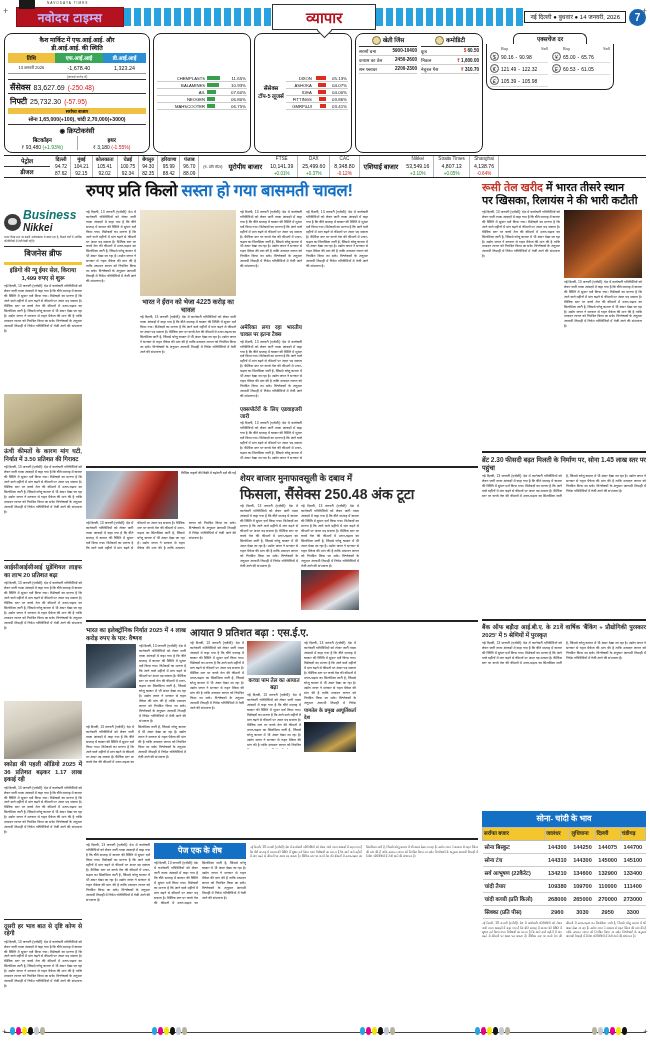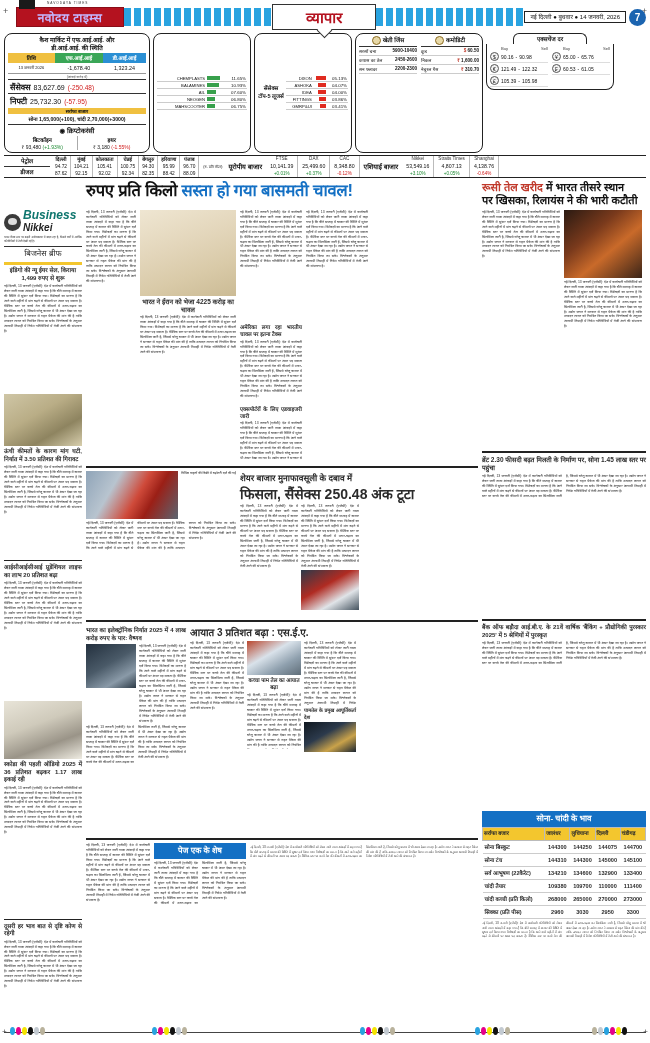--- a/index.html
+++ b/index.html
@@ -117,21 +117,21 @@
   .subhead { font-size:6px; font-weight:bold; line-height:1.25; margin:2px 0; }
   .rule { border-top:1px solid #222; margin:3px 0;}
   .rule2 { border-top:2px solid #222; margin:3px 0;}
   .yellowbar { background:#f3c62e; height:3px; margin:2px 0;}
 
   .bf-logo { display:flex; align-items:center; gap:2px;}
   .bf-brain { width:17px;height:17px;border-radius:50%;background:#3a3a3a; position:relative;}
   .bf-brain:after{content:"";position:absolute;left:4px;top:4px;width:9px;height:7px;border-radius:50%;background:#ddd;}
   .bf-title { font-size:12px; font-weight:bold; color:#0f766e; line-height:.95; font-style:italic;}
   .bf-sub { font-size:10px; font-weight:bold; color:#222; font-style:italic; }
-  .brief-band { text-align:center; font-size:8px; font-weight:normal; padding:1px 0; }
+  .brief-band { text-align:center; font-size:8px; font-weight:bold; padding:1px 0; }
 
   .photo { background:#cfcfcf; position:relative; overflow:hidden; border:0; }
 
   .ph-rice { background:linear-gradient(160deg,#efe6d2 0%,#e3d6bb 40%,#d9caa8 70%,#cbbb95 100%); }
   .ph-cars { background:linear-gradient(120deg,#8fa4b8 0%,#b8c4cf 30%,#cf4a3a 55%,#9b1f16 70%,#5b6672 100%); }
   .ph-oil  { background:linear-gradient(140deg,#2a1a12 0%,#7a3a1c 35%,#c96a2a 60%,#3a2418 100%); }
   .ph-man  { background:linear-gradient(150deg,#23303e 0%,#4a5a68 45%,#8a9aa8 75%,#2c3a46 100%); }
   .ph-grp  { background:linear-gradient(150deg,#101820 0%,#2c3a4c 40%,#c9a24a 70%,#1a2430 100%); }
   .ph-ship { background:linear-gradient(150deg,#b9462d 0%,#d9e2ea 40%,#8fa0ae 70%,#5f6d78 100%); }
   .ph-wheat{ background:linear-gradient(150deg,#cfc6a6 0%,#b9ad86 40%,#8e8460 70%,#d8cfae 100%); }
@@ -571,21 +571,21 @@
       <div style="display:flex;gap:4px;">
         <div style="width:100px;">
           <div class="subhead" style="font-size:6px;">भारत का इलेक्ट्रॉनिक निर्यात 2025 में 4 लाख करोड़ रुपए के पार: वैष्णव</div>
           <div style="display:flex;gap:3px;">
             <div class="photo ph-man" style="width:50px;height:44px;"></div>
             <div style="flex:1;" class="txt">नई दिल्ली, 13 जनवरी (एजेंसी): देश में कारोबारी गतिविधियों को लेकर जारी ताजा आंकड़ों में कहा गया है कि बीते सप्ताह में बाजार की स्थिति में सुधार दर्ज किया गया। विशेषज्ञों का मानना है कि आने वाले महीनों में मांग बढ़ने से कीमतों पर असर पड़ सकता है। वैश्विक स्तर पर कच्चे तेल की कीमतों में उतार-चढ़ाव का सिलसिला जारी है, जिससे घरेलू बाजार में भी असर देखा जा रहा है। उद्योग जगत ने सरकार से राहत पैकेज की मांग की है ताकि उत्पादन लागत को नियंत्रित किया जा सके। विश्लेषकों के अनुसार आगामी तिमाही में निवेश गतिविधियों में तेजी आने की संभावना है।</div>
           </div>
           <div class="txt" style="column-count:2;height:110px;overflow:hidden;margin-top:2px;">नई दिल्ली, 13 जनवरी (एजेंसी): देश में कारोबारी गतिविधियों को लेकर जारी ताजा आंकड़ों में कहा गया है कि बीते सप्ताह में बाजार की स्थिति में सुधार दर्ज किया गया। विशेषज्ञों का मानना है कि आने वाले महीनों में मांग बढ़ने से कीमतों पर असर पड़ सकता है। वैश्विक स्तर पर कच्चे तेल की कीमतों में उतार-चढ़ाव का सिलसिला जारी है, जिससे घरेलू बाजार में भी असर देखा जा रहा है। उद्योग जगत ने सरकार से राहत पैकेज की मांग की है ताकि उत्पादन लागत को नियंत्रित किया जा सके। विश्लेषकों के अनुसार आगामी तिमाही में निवेश गतिविधियों में तेजी आने की संभावना है।</div>
         </div>
         <div style="flex:1;">
-          <div class="kicker" style="font-size:10px;">आयात 3 प्रतिशत बढ़ा : एस.ई.ए.</div>
+          <div class="kicker" style="font-size:10px;">आयात 9 प्रतिशत बढ़ा : एस.ई.ए.</div>
           <div style="display:flex;gap:3px;margin-top:2px;">
             <div style="width:54px;" class="txt">नई दिल्ली, 13 जनवरी (एजेंसी): देश में कारोबारी गतिविधियों को लेकर जारी ताजा आंकड़ों में कहा गया है कि बीते सप्ताह में बाजार की स्थिति में सुधार दर्ज किया गया। विशेषज्ञों का मानना है कि आने वाले महीनों में मांग बढ़ने से कीमतों पर असर पड़ सकता है। वैश्विक स्तर पर कच्चे तेल की कीमतों में उतार-चढ़ाव का सिलसिला जारी है, जिससे घरेलू बाजार में भी असर देखा जा रहा है। उद्योग जगत ने सरकार से राहत पैकेज की मांग की है ताकि उत्पादन लागत को नियंत्रित किया जा सके। विश्लेषकों के अनुसार आगामी तिमाही में निवेश गतिविधियों में तेजी आने की संभावना है।</div>
             <div style="width:54px;">
               <div class="photo ph-ship" style="height:34px;"></div>
               <div class="subhead" style="font-size:5.5px;text-align:center;">कच्चा पाम तेल का आयात बढ़ा</div>
               <div class="txt" style="height:56px;overflow:hidden;">नई दिल्ली, 13 जनवरी (एजेंसी): देश में कारोबारी गतिविधियों को लेकर जारी ताजा आंकड़ों में कहा गया है कि बीते सप्ताह में बाजार की स्थिति में सुधार दर्ज किया गया। विशेषज्ञों का मानना है कि आने वाले महीनों में मांग बढ़ने से कीमतों पर असर पड़ सकता है। वैश्विक स्तर पर कच्चे तेल की कीमतों में उतार-चढ़ाव का सिलसिला जारी है, जिससे घरेलू बाजार में भी असर देखा जा रहा है। उद्योग जगत ने सरकार से राहत पैकेज की मांग की है ताकि उत्पादन लागत को नियंत्रित किया जा सके। विश्लेषकों के अनुसार आगामी तिमाही में निवेश गतिविधियों में तेजी आने की संभावना है।</div>
             </div>
             <div style="width:52px;">
               <div class="txt" style="height:64px;overflow:hidden;">नई दिल्ली, 13 जनवरी (एजेंसी): देश में कारोबारी गतिविधियों को लेकर जारी ताजा आंकड़ों में कहा गया है कि बीते सप्ताह में बाजार की स्थिति में सुधार दर्ज किया गया। विशेषज्ञों का मानना है कि आने वाले महीनों में मांग बढ़ने से कीमतों पर असर पड़ सकता है। वैश्विक स्तर पर कच्चे तेल की कीमतों में उतार-चढ़ाव का सिलसिला जारी है, जिससे घरेलू बाजार में भी असर देखा जा रहा है। उद्योग जगत ने सरकार से राहत पैकेज की मांग की है ताकि उत्पादन लागत को नियंत्रित किया जा सके। विश्लेषकों के अनुसार आगामी तिमाही में निवेश गतिविधियों में तेजी आने की संभावना है।</div>
               <div class="subhead" style="font-size:5px;">पामतेल के प्रमुख आपूर्तिकर्ता देश</div>

